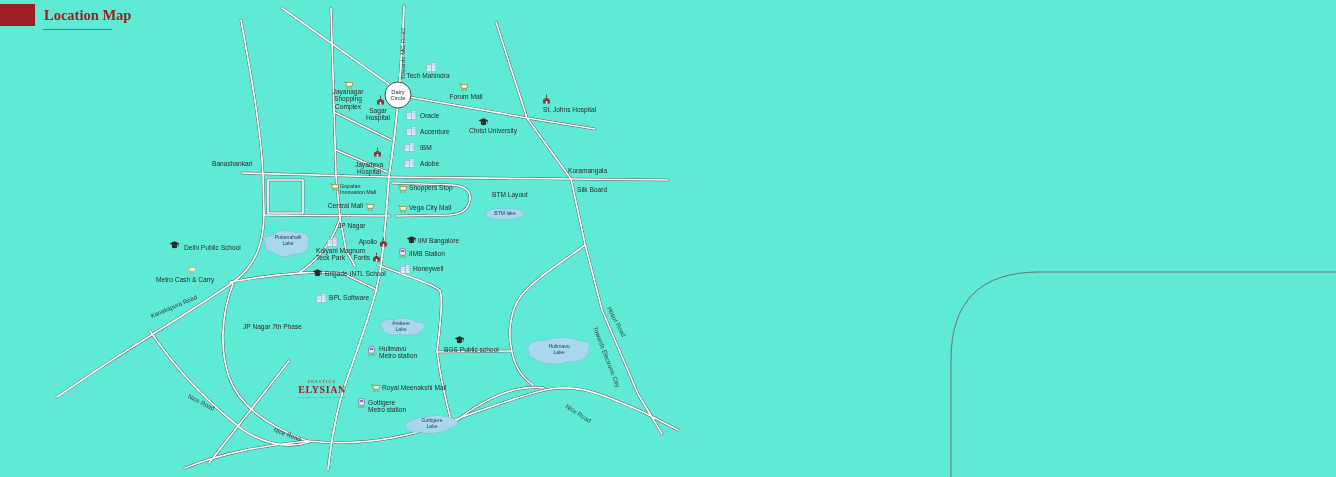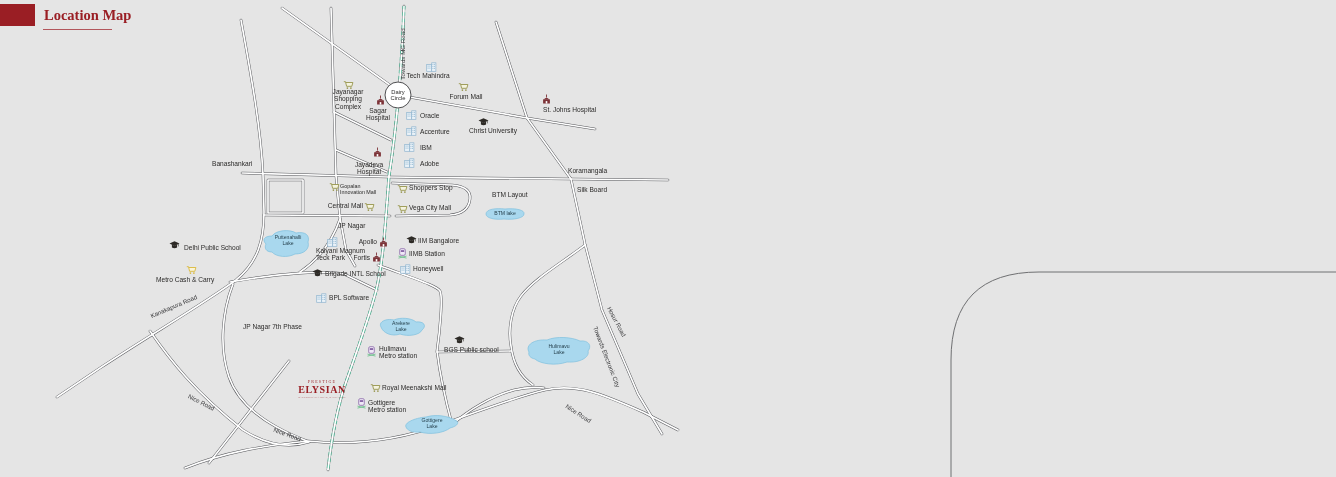--- a/index.html
+++ b/index.html
@@ -1,16 +1,16 @@
 <!DOCTYPE html>
 <html><head>
 <meta charset="utf-8">
 <style>
   html,body{margin:0;padding:0;background:#ffffff;}
-  .stage{position:relative;width:1336px;height:477px;background:#e5e5e5;overflow:hidden;
+  .stage{position:relative;width:1336px;height:477px;background:#5eead4;overflow:hidden;
          font-family:"Liberation Sans", sans-serif;color:#2b2a29;}
   .map-svg{position:absolute;left:0;top:0;width:1336px;height:477px;}
   
   .hdr-block{position:absolute;left:0;top:4px;width:35px;height:22px;background:#9a1e24;}
   .hdr-title{position:absolute;left:44px;top:7px;font-family:"Liberation Serif", serif;
              font-weight:bold;font-size:14.5px;color:#9a1e24;white-space:nowrap;}
   .hdr-rule{position:absolute;left:43px;top:29px;width:69px;height:1.4px;background:#b2565c;}
   
   .lbl{position:absolute;font-size:6.6px;line-height:1.12;color:#2b2a29;white-space:nowrap;}
   .c{transform:translate(-50%,-50%);text-align:center;}

